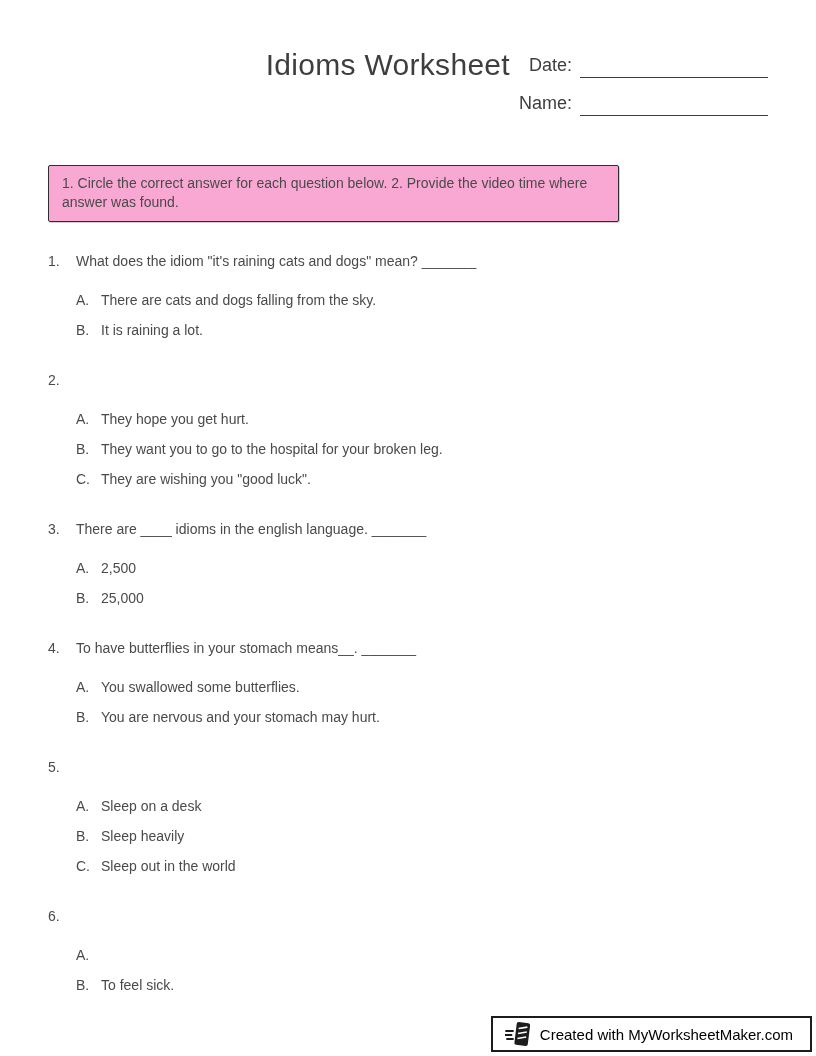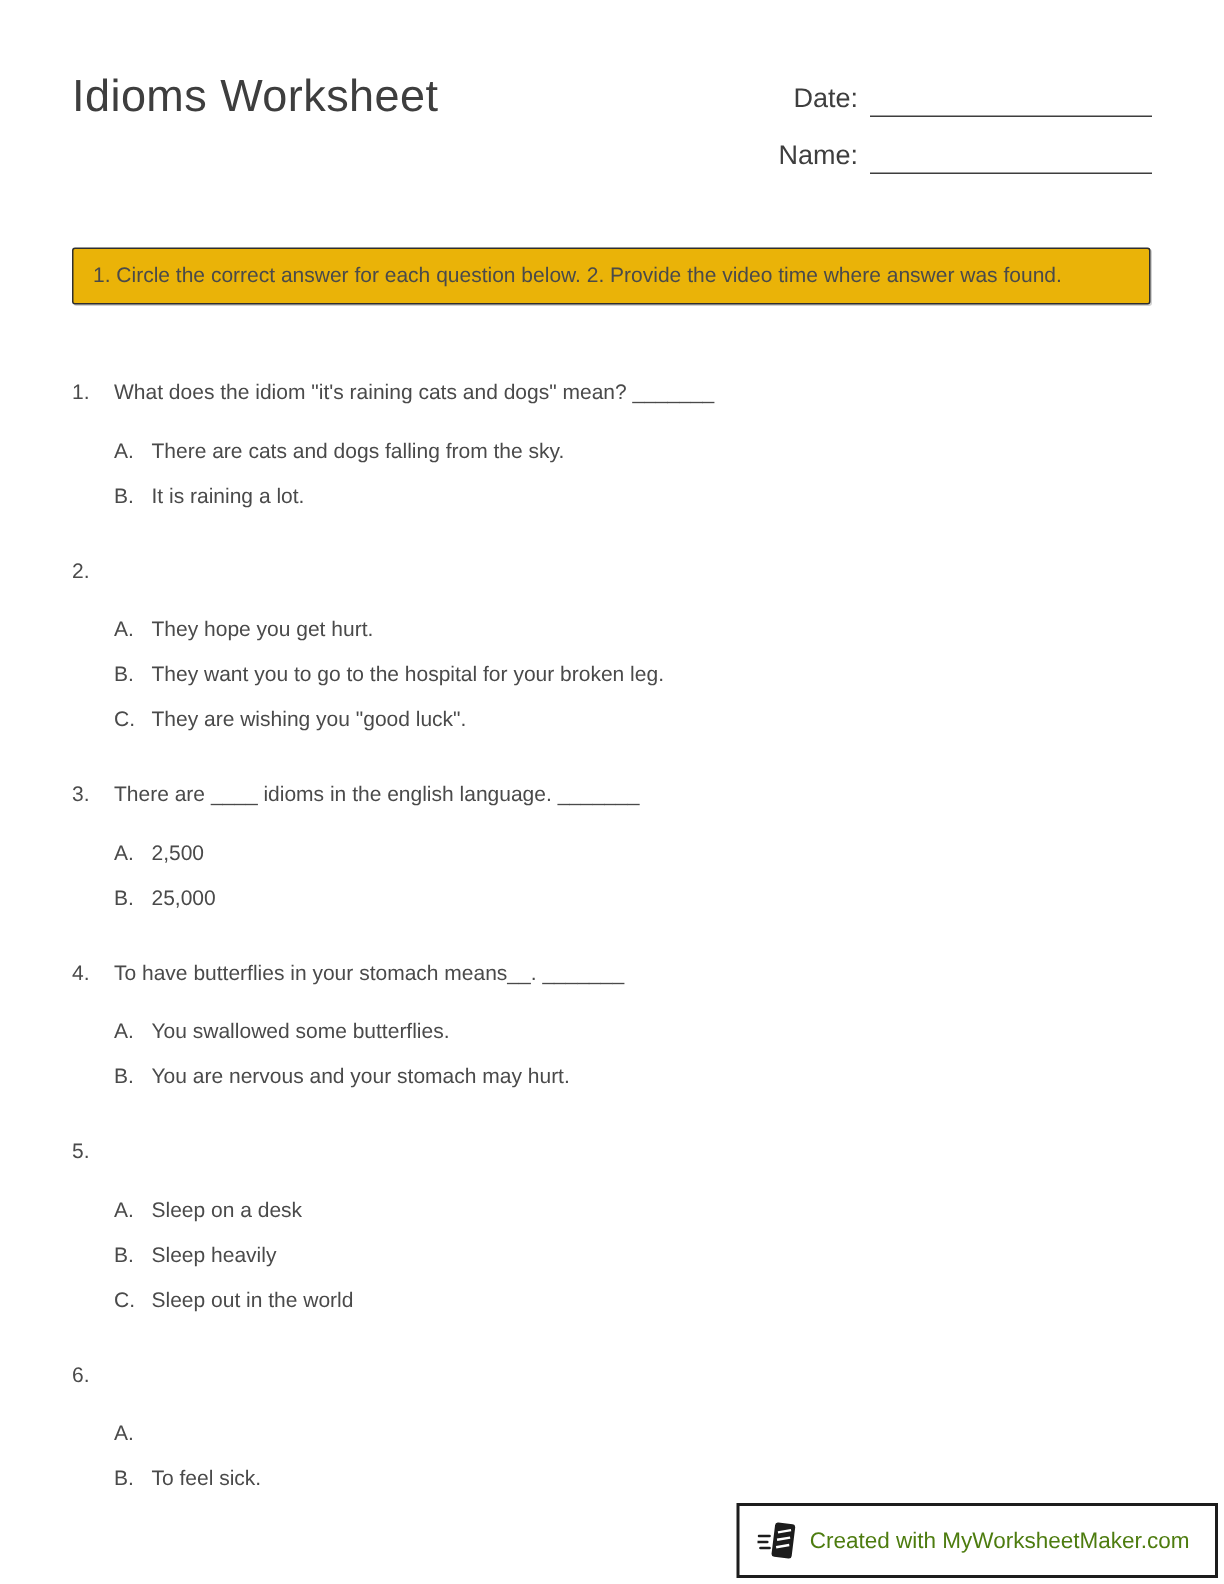--- a/index.html
+++ b/index.html
@@ -12,61 +12,61 @@
     width:816px;height:1056px;background:#ffffff;
     font-family:"Liberation Sans", sans-serif;
     position:relative;overflow:hidden;
     color:var(--body-text,#4a4a4a);
   }
   .page{position:absolute;inset:0;}
 
   
   .header{
     position:absolute;top:46px;left:48px;right:48px;
-    display:flex;justify-content:space-between;align-items:flex-start;
+    display:flex;justify-content:flex-end;align-items:flex-start;
   }
   .title{
     margin:0;font-size:30px;font-weight:400;line-height:38px;
     color:var(--title-text,#3e3e3e);letter-spacing:0.3px;
   }
   .fill-ins{width:258px;flex:none;}
   .fill-row{display:flex;align-items:flex-end;height:32px;margin-bottom:6px;}
   .fill-label{
     width:62px;flex:none;text-align:right;margin-right:8px;
     font-size:18px;line-height:26px;color:var(--title-text,#3e3e3e);
   }
   .fill-line{flex:1;border-bottom:1.5px solid #3d3d3d;height:26px;}
 
   
   .instructions-box{
-    position:absolute;top:165px;left:48px;width:719px;box-sizing:border-box;
+    position:absolute;top:165px;left:48px;width:571px;box-sizing:border-box;
     border:1.5px solid var(--border,#2f2f2f);border-radius:2px;
     padding:8px 13px 9px 13px;
     box-shadow:1px 1px 0 rgba(0,0,0,0.18);
-    background:#eab308;
+    background:#f9a8d4;
   }
   .instructions-box p{margin:0;font-size:14px;line-height:19px;color:var(--body-text,#4a4a4a);}
 
   
   .questions{position:absolute;top:253px;left:48px;right:44px;}
   .question{margin-bottom:33px;font-size:14px;}
   .q-line{display:flex;line-height:17px;margin-bottom:22px;}
   .q-num{width:28px;flex:none;}
   .option{display:flex;line-height:17px;margin-left:28px;margin-bottom:13px;}
   .option:last-child{margin-bottom:0;}
   .opt-letter{width:25px;flex:none;}
 
   
   .footer-badge{
     position:absolute;right:4px;bottom:4px;
     border:2px solid #1c1c1c;background:#fff;
-    height:50px;box-sizing:border-box;
+    height:36px;box-sizing:border-box;
     display:flex;align-items:center;gap:8px;
     padding:0 17px 0 12px;
-    font-size:15px;color:#4d7c0f;white-space:nowrap;
+    font-size:15px;color:#000000;white-space:nowrap;
   }
   .footer-badge svg{display:block;}
 </style>
 </head>
 <body>
 
 <div class="page">
 
   <div class="header">
     <h1 class="title">Idioms Worksheet</h1>

